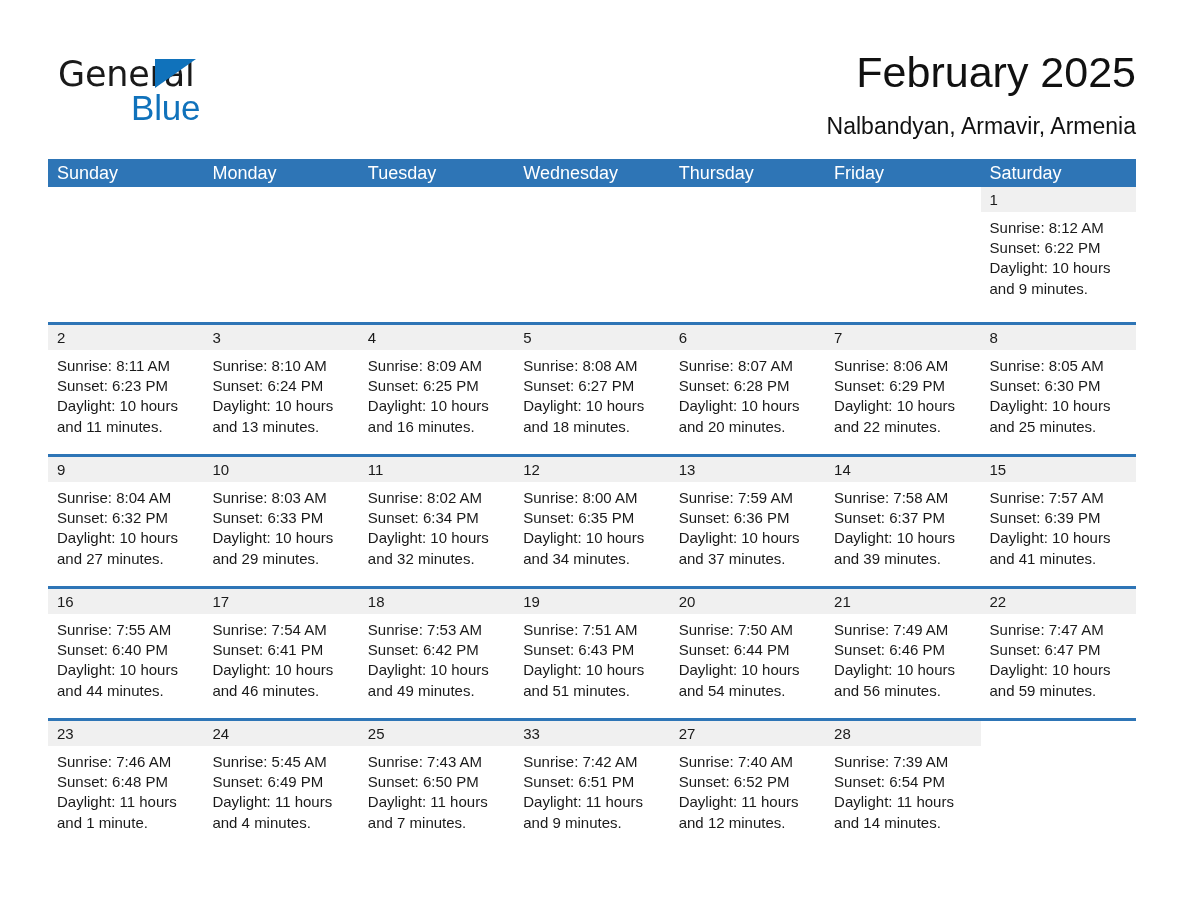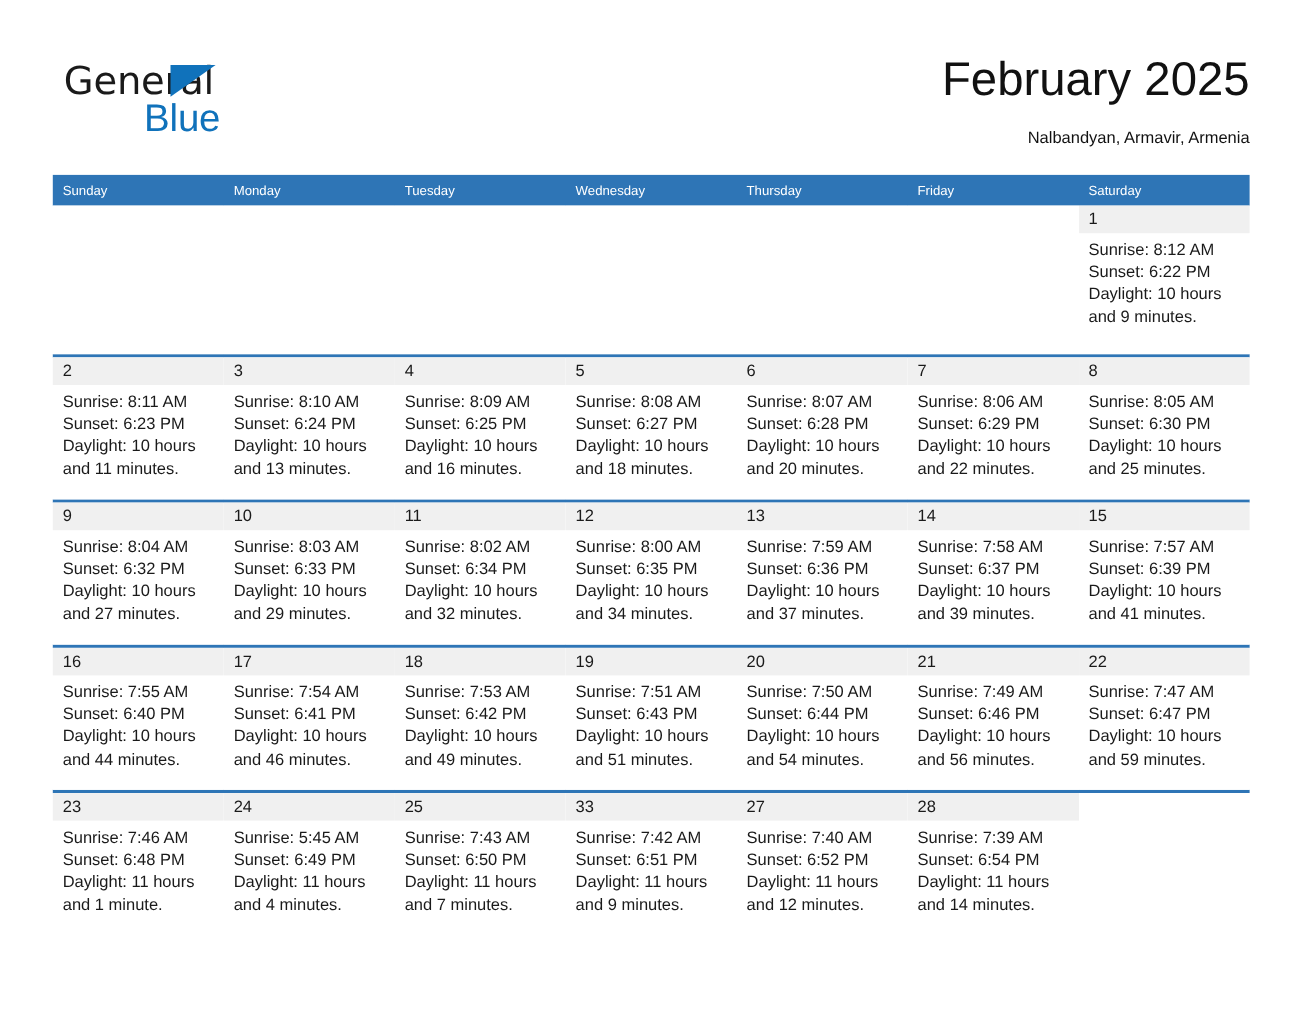--- a/index.html
+++ b/index.html
@@ -75,21 +75,21 @@
   }
   .month-title {
     font-size: 43px;
     font-weight: 400;
     line-height: 52px;
     color: #111111;
     white-space: nowrap;
   }
   .location-title {
     margin-top: 14px;
-    font-size: 15px;
+    font-size: 23px;
     font-weight: 400;
     line-height: 28px;
     color: #111111;
     white-space: nowrap;
   }
 
   
   .calendar {
     position: absolute;
     left: 48px;
@@ -97,21 +97,21 @@
     width: 1088px;
   }
   .weekdays {
     display: flex;
     background: #2e75b6;
     height: 28px;
   }
   .weekday {
     flex: 1 1 0;
     color: #ffffff;
-    font-size: 12px;
+    font-size: 18px;
     line-height: 28px;
     padding-left: 9px;
     box-sizing: border-box;
     white-space: nowrap;
   }
 
   .week {
     display: flex;
     border-top: 3px solid #2e75b6;
     height: 132px;

